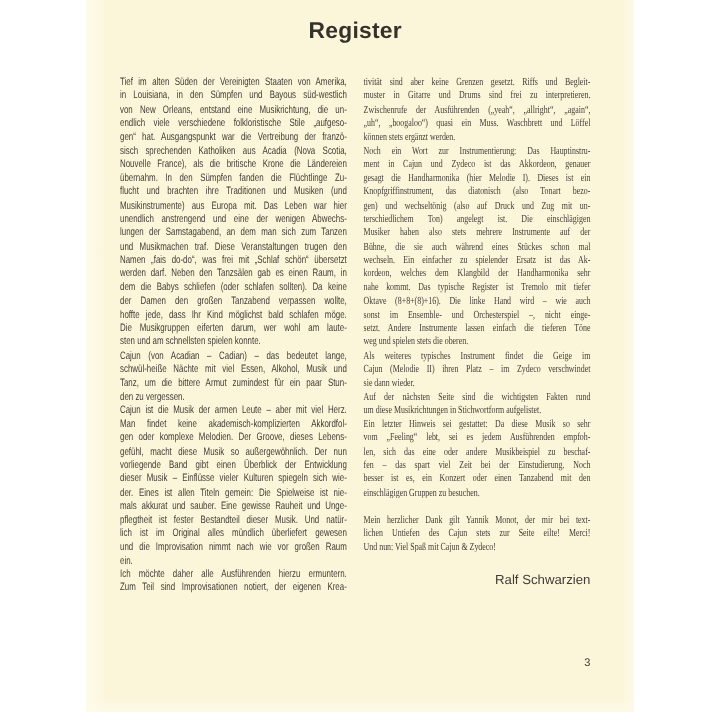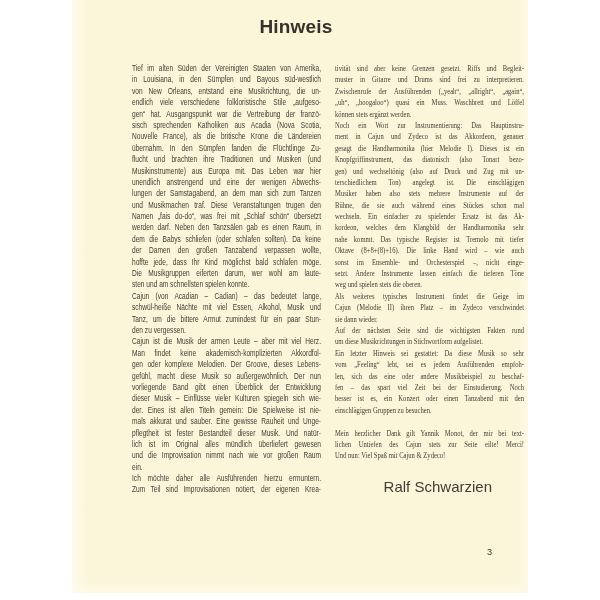--- a/index.html
+++ b/index.html
@@ -36,21 +36,20 @@
     font-size: 19px;
     font-weight: 600;
     letter-spacing: 0.2px;
     color: #35322b;
   }
   .col {
     position: absolute;
     top: 63px;
     width: 189px;
     color: #403c34;
-    margin-left: 32px;
   }
   .col-left  { left: 28px; }
   .col-right { left: 231px; font-family: Liberation Serif, serif; }
   .line {
     display: block;
     width: 258px;
     height: 11.4px;
     line-height: 11.4px;
     font-size: 9px;
     white-space: nowrap;
@@ -65,39 +64,39 @@
   }
   .line.blank {
     text-align-last: left;
   }
   .signature {
     position: absolute;
     left: 231px;
     top: 478px;
     width: 189px;
     text-align: right;
-    font-size: 15px;
+    font-size: 11px;
     color: #403c34;
   }
   .page-number {
     position: absolute;
     left: 231px;
     top: 547px;
     width: 189px;
     text-align: right;
     font-size: 9.2px;
     color: #403c34;
   }
 </style>
 </head>
 <body>
 
 <div class="viewport">
   <div class="paper">
-    <div class="page-title">Hinweis</div>
+    <div class="page-title">Register</div>
 
     <div class="col col-left">
         <div class="line">Tief im alten Süden der Vereinigten Staaten von Amerika,</div>
         <div class="line">in Louisiana, in den Sümpfen und Bayous süd-westlich</div>
         <div class="line">von New Orleans, entstand eine Musikrichtung, die un-</div>
         <div class="line">endlich viele verschiedene folkloristische Stile „aufgeso-</div>
         <div class="line">gen“ hat. Ausgangspunkt war die Vertreibung der franzö-</div>
         <div class="line">sisch sprechenden Katholiken aus Acadia (Nova Scotia,</div>
         <div class="line">Nouvelle France), als die britische Krone die Ländereien</div>
         <div class="line">übernahm. In den Sümpfen fanden die Flüchtlinge Zu-</div>

